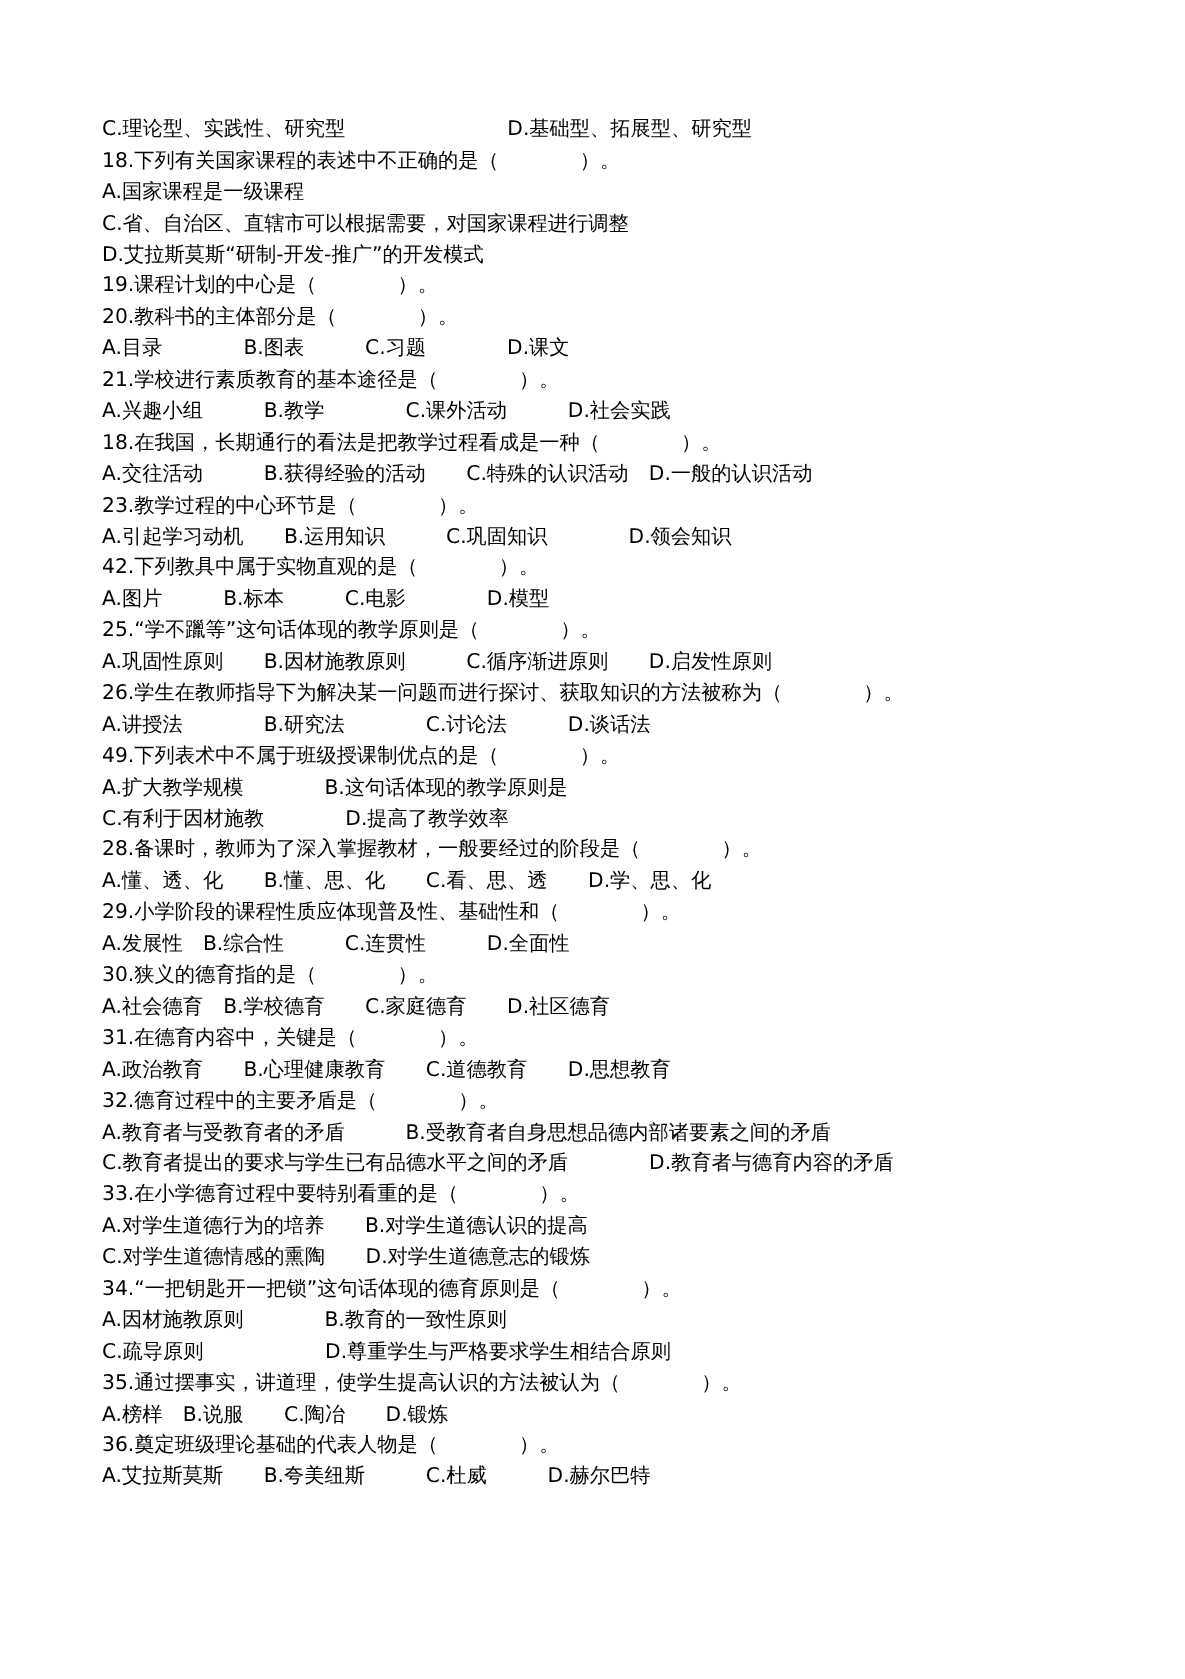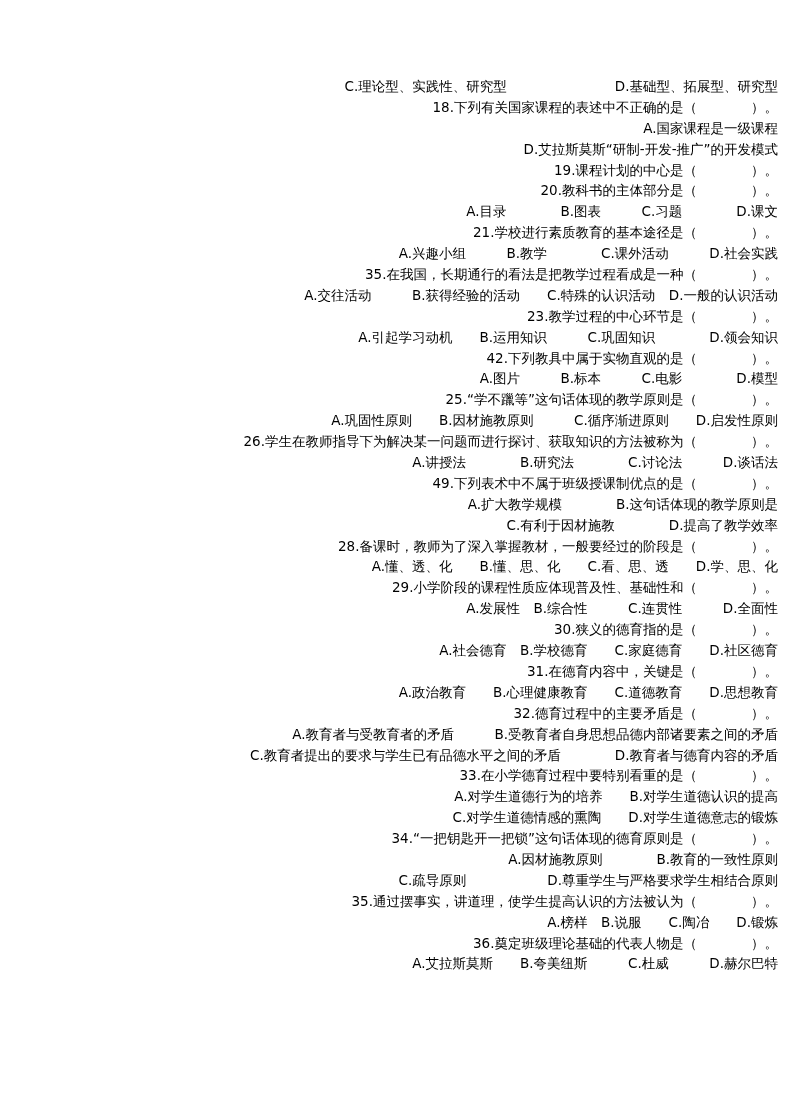--- a/index.html
+++ b/index.html
@@ -10,21 +10,20 @@
   body {
     width: 790px;
     height: 1119px;
     overflow: hidden;
     position: relative;
   }
   .page {
     position: absolute;
     inset: 0;
     background: #ffffff;
-    text-align: right;
   }
   .doc-body {
     position: absolute;
     left: 68px;
     top: 76px;
     width: 710px;
     color: #000000;
     font-family: "DejaVu Sans", sans-serif;
     font-size: 13.5px;
     font-weight: 400;
@@ -37,27 +36,28 @@
   }
 </style>
 </head>
 <body>
 
 <div class="page">
   <div class="doc-body" id="doc-body">
       <div class="line">C.理论型、实践性、研究型　　　　　　　　D.基础型、拓展型、研究型</div>
       <div class="line">18.下列有关国家课程的表述中不正确的是（　　　　）。</div>
       <div class="line">A.国家课程是一级课程</div>
+      <div class="line">C.省、自治区、直辖市可以根据需要，对国家课程进行调整</div>
       <div class="line">D.艾拉斯莫斯“研制-开发-推广”的开发模式</div>
       <div class="line">19.课程计划的中心是（　　　　）。</div>
       <div class="line">20.教科书的主体部分是（　　　　）。</div>
       <div class="line">A.目录　　　　B.图表　　　C.习题　　　　D.课文</div>
       <div class="line">21.学校进行素质教育的基本途径是（　　　　）。</div>
       <div class="line">A.兴趣小组　　　B.教学　　　　C.课外活动　　　D.社会实践</div>
-      <div class="line">35.在我国，长期通行的看法是把教学过程看成是一种（　　　　）。</div>
+      <div class="line">18.在我国，长期通行的看法是把教学过程看成是一种（　　　　）。</div>
       <div class="line">A.交往活动　　　B.获得经验的活动　　C.特殊的认识活动　D.一般的认识活动</div>
       <div class="line">23.教学过程的中心环节是（　　　　）。</div>
       <div class="line">A.引起学习动机　　B.运用知识　　　C.巩固知识　　　　D.领会知识</div>
       <div class="line">42.下列教具中属于实物直观的是（　　　　）。</div>
       <div class="line">A.图片　　　B.标本　　　C.电影　　　　D.模型</div>
       <div class="line">25.“学不躐等”这句话体现的教学原则是（　　　　）。</div>
       <div class="line">A.巩固性原则　　B.因材施教原则　　　C.循序渐进原则　　D.启发性原则</div>
       <div class="line">26.学生在教师指导下为解决某一问题而进行探讨、获取知识的方法被称为（　　　　）。</div>
       <div class="line">A.讲授法　　　　B.研究法　　　　C.讨论法　　　D.谈话法</div>
       <div class="line">49.下列表术中不属于班级授课制优点的是（　　　　）。</div>

